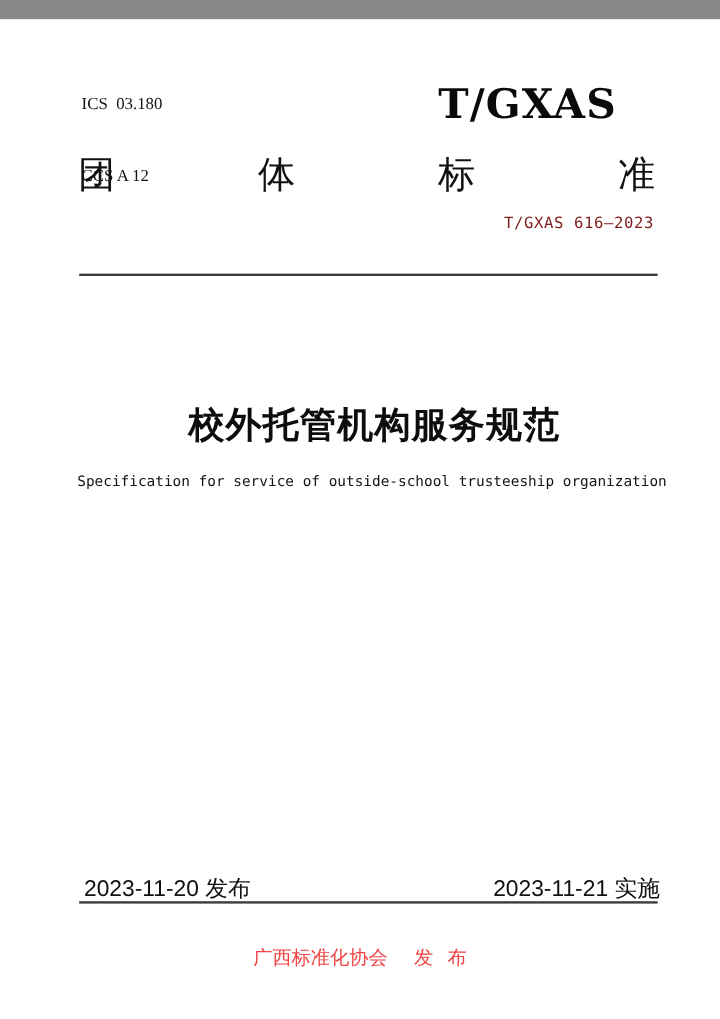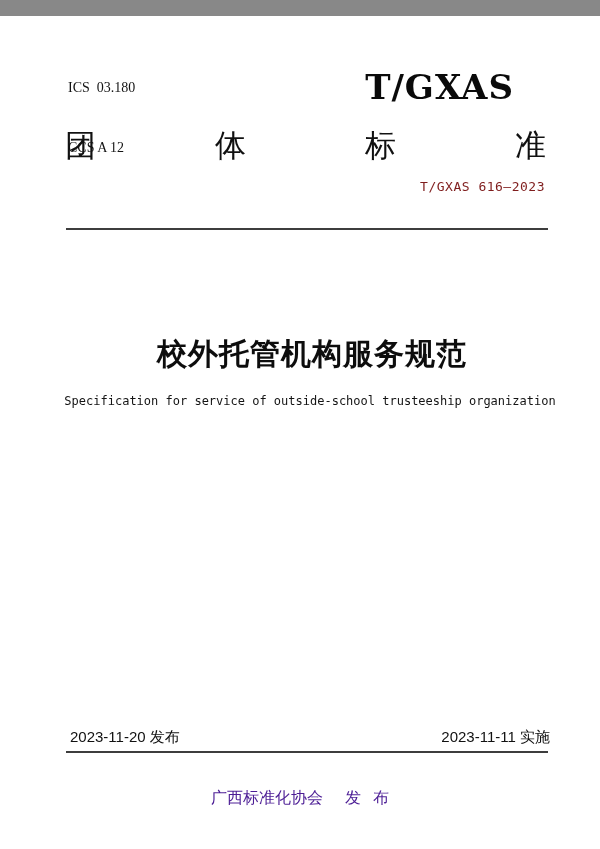--- a/index.html
+++ b/index.html
@@ -92,31 +92,31 @@
     white-space: nowrap;
     color: #141414;
   }
   .dates-row {
     position: absolute;
     top: 712px;
     left: 70px;
     right: 50px;
     display: flex;
     justify-content: space-between;
-    font-size: 15px;
+    font-size: 19px;
     color: #111;
   }
   .publisher-row {
     position: absolute;
     top: 772px;
     left: 0;
     width: 100%;
     text-align: center;
     font-size: 16px;
-    color: #4c1d95;
+    color: #ef4444;
   }
   .publisher-action {
     margin-left: 22px;
     letter-spacing: 12px;
     margin-right: -12px;
   }
 </style>
 </head>
 <body>
 
@@ -139,21 +139,21 @@
   <div class="std-number">T/GXAS 616—2023</div>
 
   <div class="rule rule-top"></div>
 
   <div class="title-cn">校外托管机构服务规范</div>
 
   <div class="title-en">Specification for service of outside-school trusteeship organization</div>
 
   <div class="dates-row">
     <span>2023-11-20 发布</span>
-    <span>2023-11-11 实施</span>
+    <span>2023-11-21 实施</span>
   </div>
 
   <div class="rule rule-dates"></div>
 
   <div class="publisher-row">
     <span>广西标准化协会</span><span class="publisher-action">发布</span>
   </div>
 
 </div>
 

